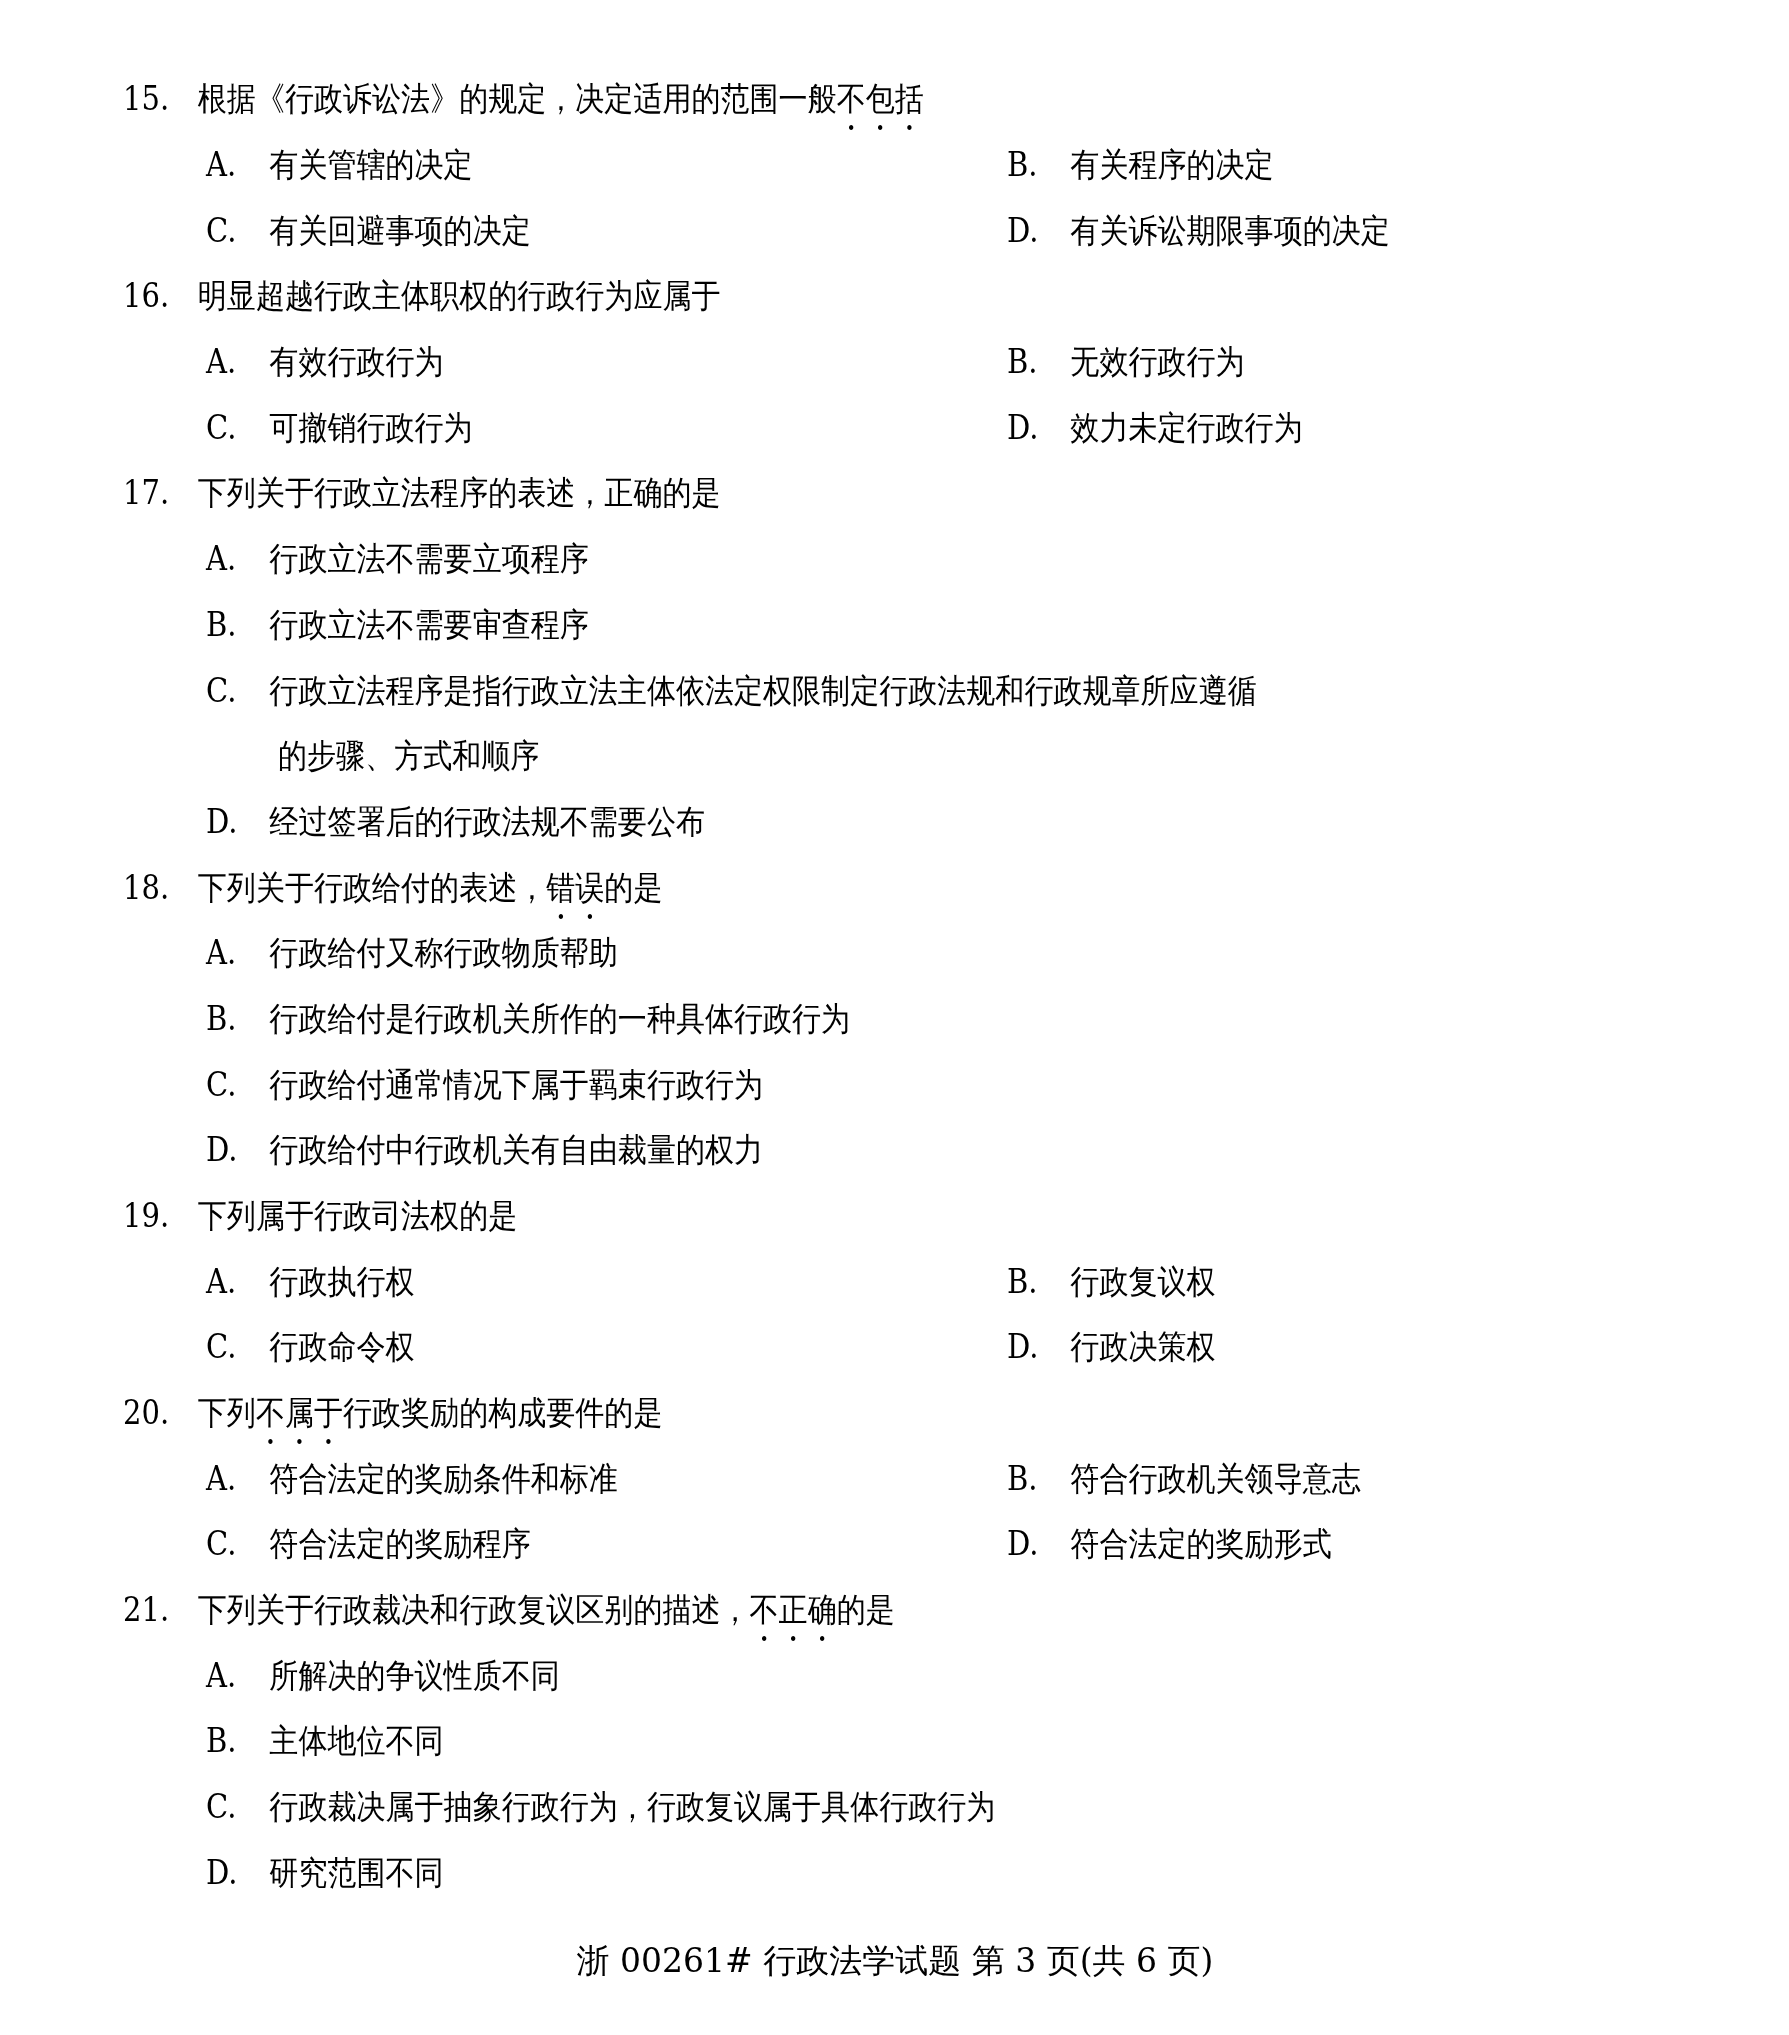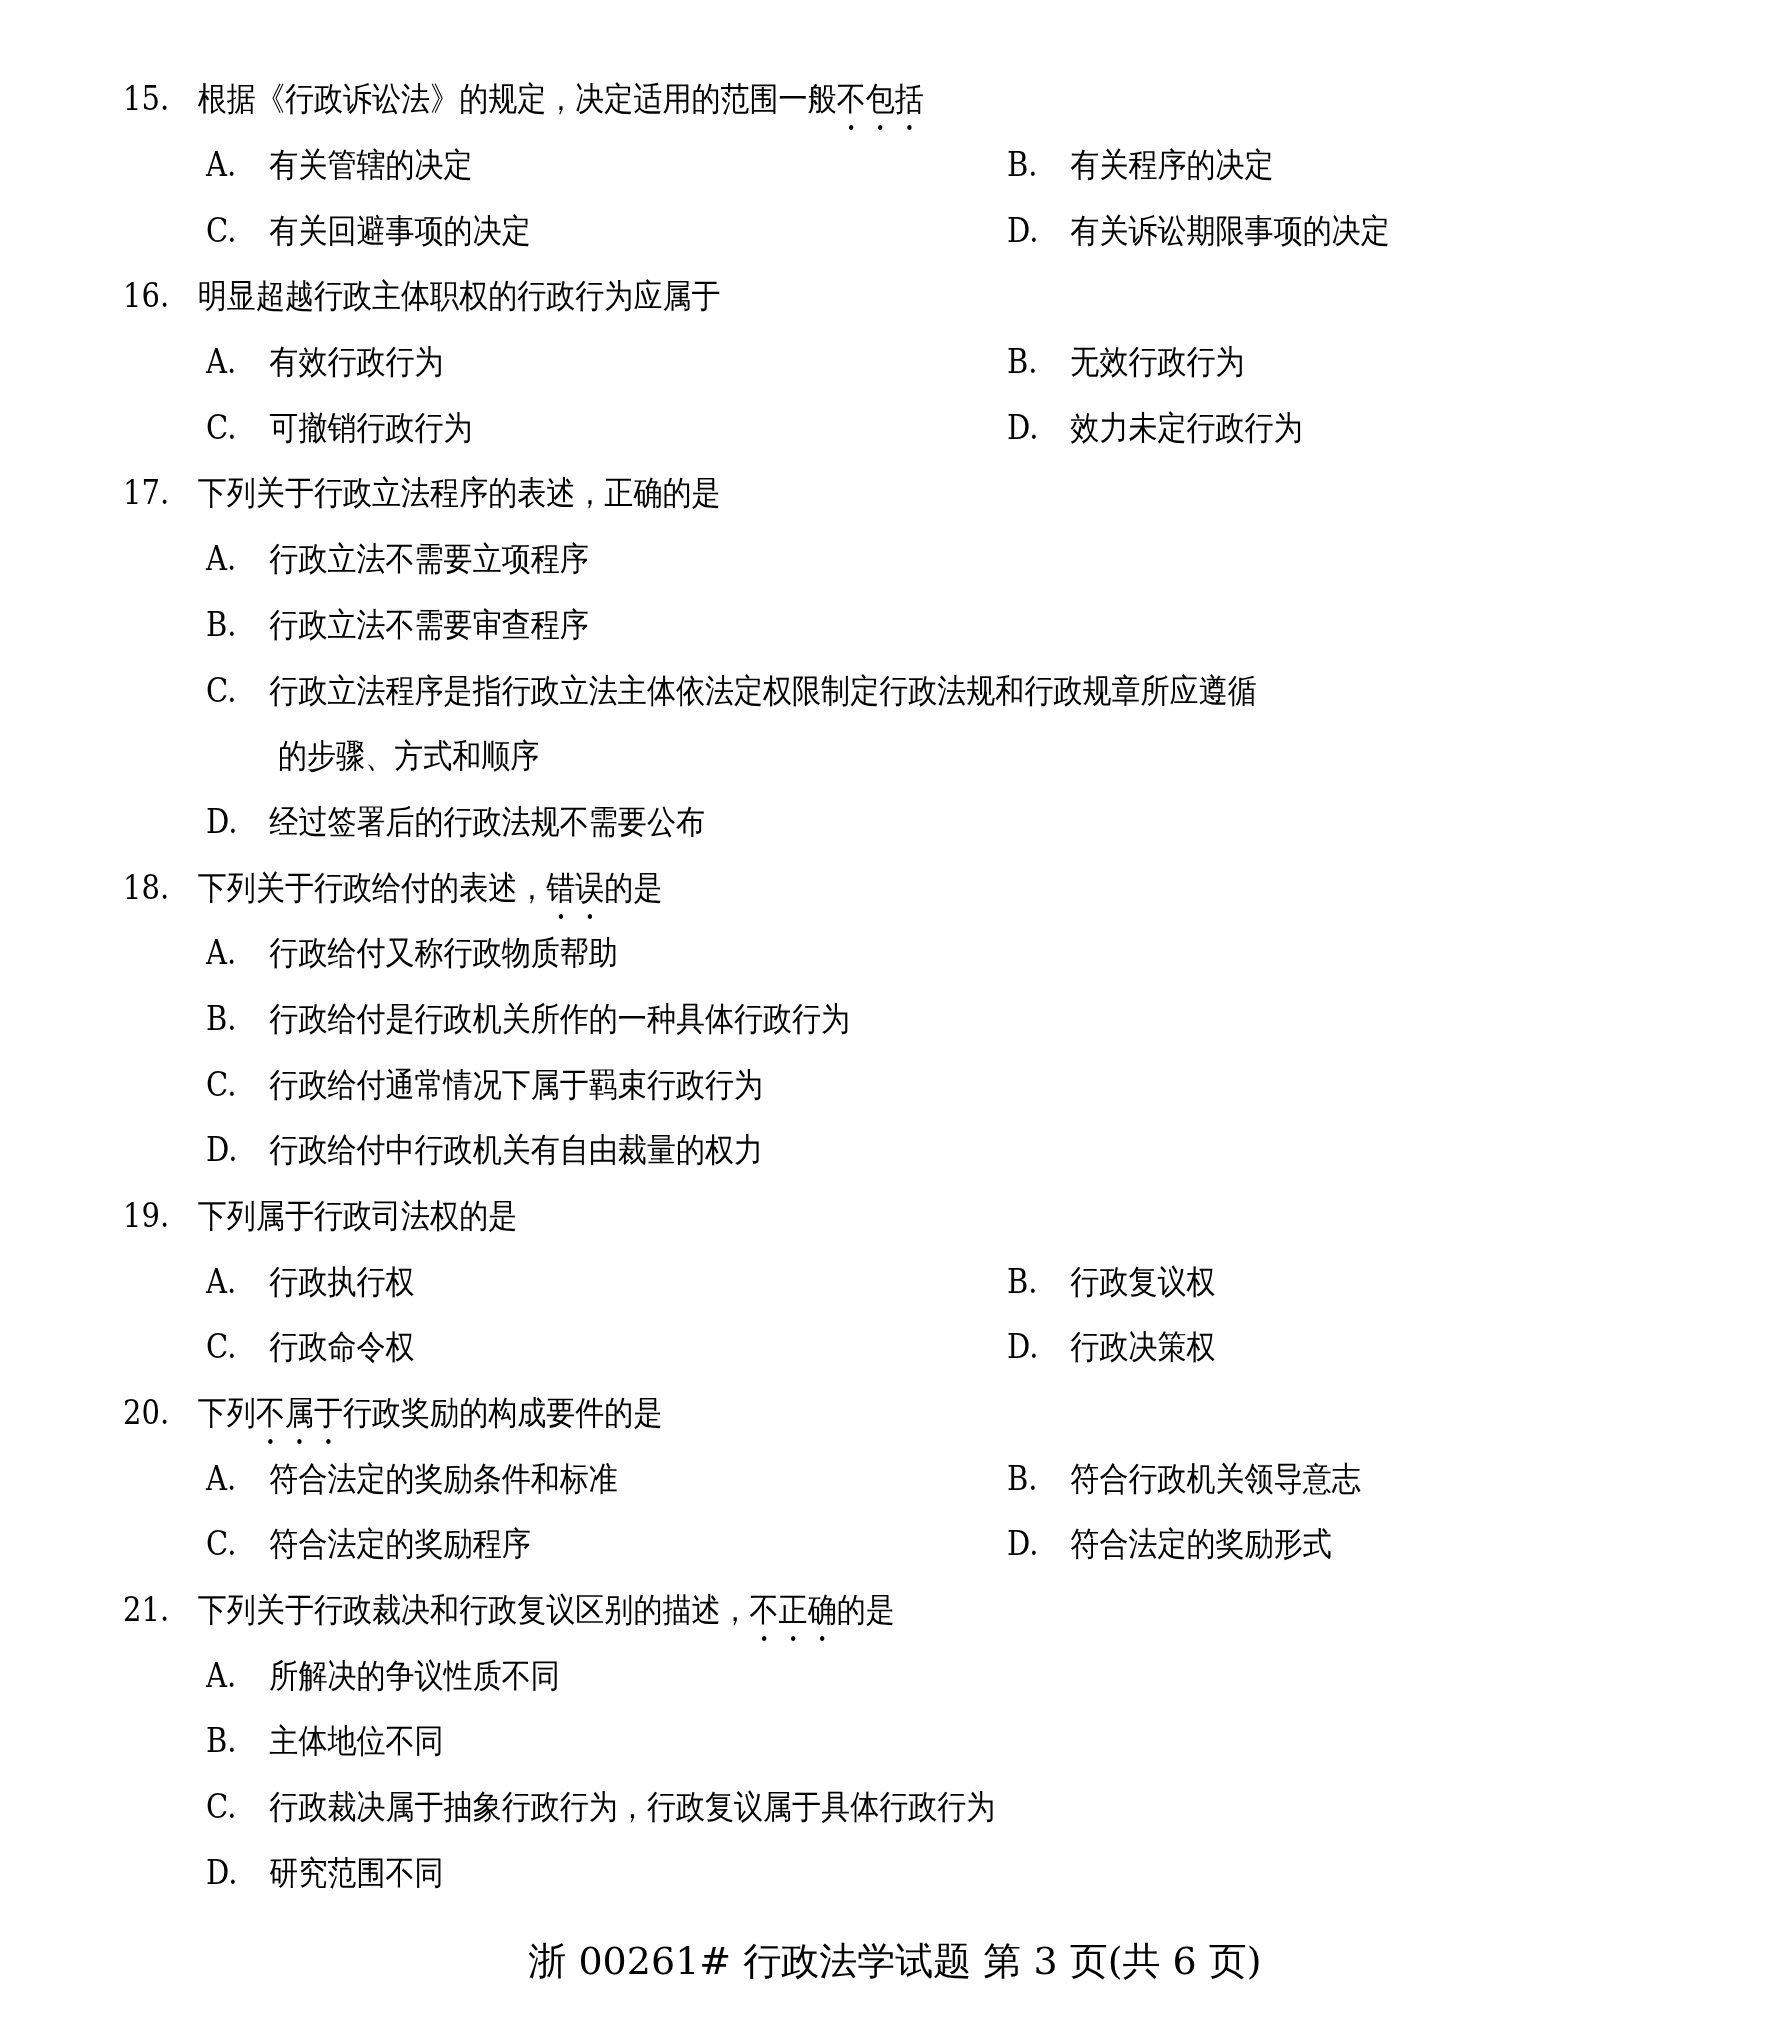--- a/index.html
+++ b/index.html
@@ -6,21 +6,21 @@
   body { width: 1790px; height: 2035px; position: relative; overflow: hidden;
          font-family: "DejaVu Serif", "Liberation Serif", serif; color: #000; }
   .page { position: absolute; left: 0; top: 0; width: 1790px; height: 2035px; padding-left: 40px; }
   .line { position: absolute; height: 66px; line-height: 66px; white-space: nowrap;
           font-size: 33px; transform-origin: left center; transform: scaleX(0.88); }
   .qnum { display: inline-block; width: 85px; }
   .olabel { display: inline-block; width: 72px; }
   .em { text-emphasis: dot; -webkit-text-emphasis: dot;
         text-emphasis-position: under; -webkit-text-emphasis-position: under; }
   .footer { position: absolute; top: 1928px; left: 0; width: 1790px; text-align: center;
-            font-size: 38px; line-height: 66px; }
+            font-size: 33px; line-height: 66px; }
 </style>
 </head>
 <body>
 
 <div class="page">
 
   <div class="line" style="top:66px;left:123px">
     <span class="qnum">15.</span><span>根据《行政诉讼法》的规定，决定适用的范围一般</span><span class="em">不包括</span>
   </div>
   <div class="line" style="top:132px;left:206px"><span class="olabel">A.</span><span>有关管辖的决定</span></div>

